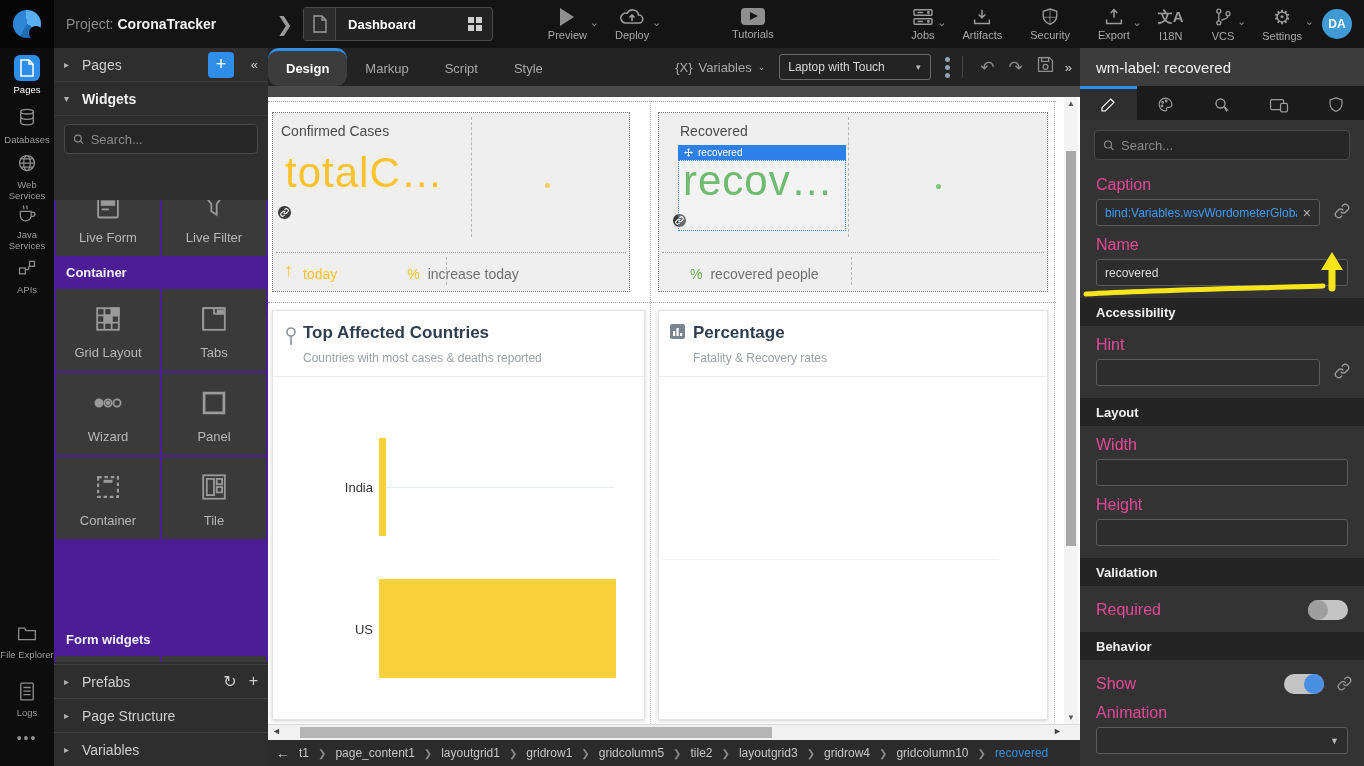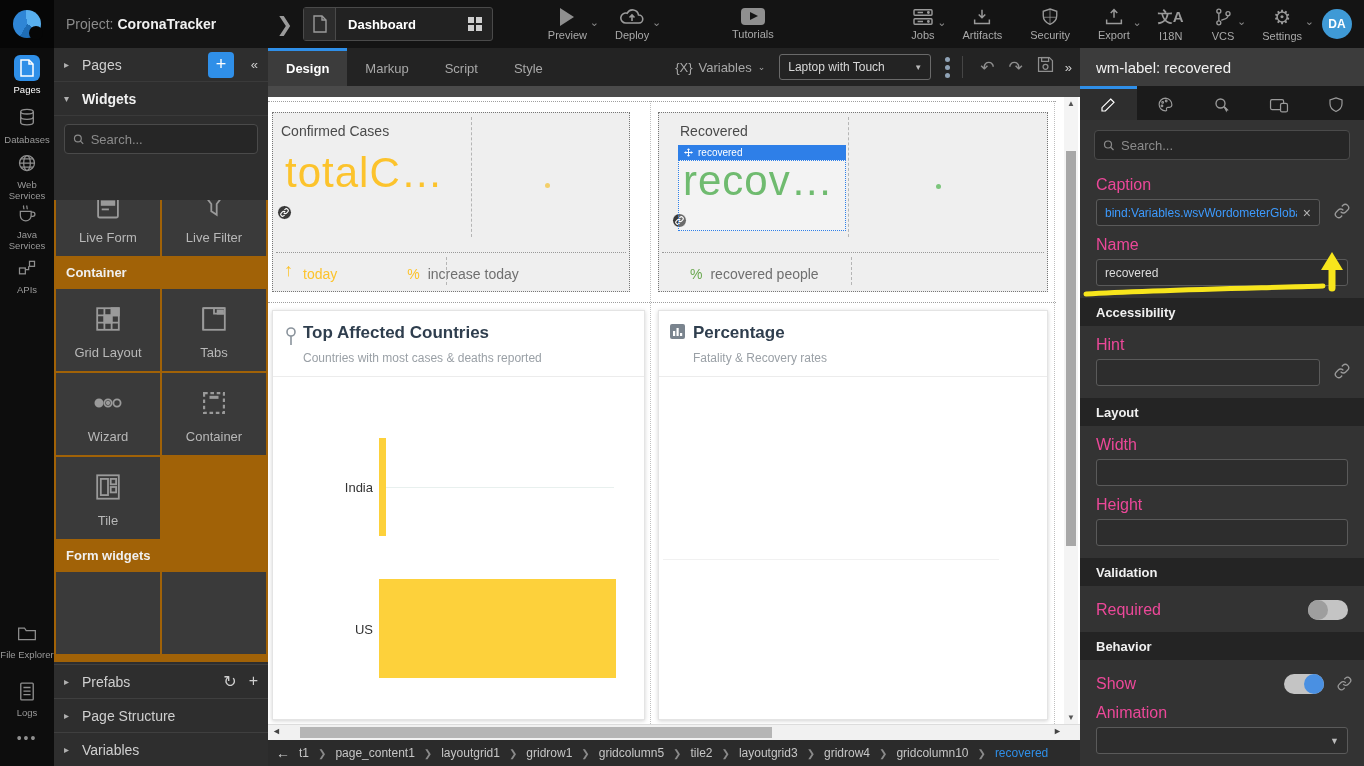--- a/index.html
+++ b/index.html
@@ -58,36 +58,36 @@
   .lrow.widgetsRow { font-weight:700; color:#f0f0f0; }
   .plusBtn { margin-left:auto; width:26px; height:26px; background:#2f8fe8; border-radius:4px; color:#fff;
     font-size:18px; display:flex; align-items:center; justify-content:center; cursor:pointer; }
   .collapseBtn { width:16px; color:#cfcfcf; font-size:13px; text-align:right; cursor:pointer; }
   .searchWrap { padding:8px 10px; }
   .searchBox { height:30px; background:#262626; border:1px solid #4a4a4a; border-radius:4px;
     display:flex; align-items:center; padding:0 8px; gap:6px; }
   .searchBox input { background:transparent; border:none; outline:none; color:#bbb; font-size:13px; width:100%;
     font-family:inherit; }
   .searchBox input::placeholder { color:#8b8b8b; }
-  .wregion { position:absolute; left:0; right:0; top:152px; bottom:104px; background:#a16207; overflow:hidden; }
+  .wregion { position:absolute; left:0; right:0; top:152px; bottom:104px; background:#4c1d95; overflow:hidden; }
   .wgrid { display:grid; grid-template-columns:1fr 1fr; gap:2px; padding:0 2px; }
   .wcell { background:#3a3a3a; height:82px; display:flex; flex-direction:column; align-items:center;
     justify-content:center; gap:8px; color:#b8b8b8; font-size:13px; cursor:grab; }
   .wcell svg { stroke:#9a9a9a; }
   .wsub { padding:9px 12px; color:#f0f0f0; font-weight:700; font-size:13px; }
   .lbottom { position:absolute; left:0; right:0; bottom:0; background:#2e2e2e; }
   .lbottom .lrow { border-top:1px solid #3f3f3f; border-bottom:none; height:34px; }
   .miniIcons { margin-left:auto; display:flex; gap:12px; color:#cfcfcf; font-size:16px; }
 
   
   .canvas { position:absolute; left:268px; top:48px; width:812px; height:718px; background:#fff; z-index:10; }
   .ctoolbar { position:absolute; left:0; top:0; right:0; height:38px; background:#232323;
     display:flex; align-items:center; }
   .ctab { height:38px; display:flex; align-items:center; padding:0 18px; color:#a8a8a8; font-size:13px;
-    border-top:3px solid transparent; cursor:pointer; }
+    border-top:3px solid transparent; cursor:pointer;border-radius:11px; }
   .ctab.active { background:#3c3c3c; color:#fff; font-weight:700; border-top:3px solid #2f8fe8; }
   .varsBtn { color:#a8a8a8; font-size:13px; display:flex; gap:6px; align-items:center; margin-left:auto; cursor:pointer; }
   .deviceSel { width:152px; height:26px; border:1px solid #6a6a6a; border-radius:3px; margin:0 14px;
     color:#d8d8d8; font-size:12px; display:flex; align-items:center; padding:0 8px; cursor:pointer; }
   .deviceSel .dd { margin-left:auto; font-size:8px; color:#bbb; }
   .kebab { display:flex; flex-direction:column; gap:3px; margin-right:12px; cursor:pointer; }
   .kebab i { width:5px; height:5px; border-radius:50%; background:#8fa2b5; }
   .tsep { width:1px; height:22px; background:#454545; margin-right:10px; }
   .tbtn { color:#8f8f8f; font-size:17px; margin:0 7px; cursor:pointer; }
   .saveBtn svg { stroke:#8f8f8f; }
@@ -413,20 +413,26 @@
         <div class="wcell">
           <svg width="36" height="36" viewBox="0 0 40 40" fill="none" stroke-width="2">
               <circle cx="10" cy="20" r="4" fill="#9a9a9a"></circle>
               <circle cx="20" cy="20" r="4"></circle>
               <circle cx="20" cy="20" r="1.4" fill="#9a9a9a"></circle>
               <circle cx="30" cy="20" r="4"></circle>
             </svg>
           <span>Wizard</span>
         </div>
         <div class="wcell">
+          <svg width="36" height="36" viewBox="0 0 40 40" fill="none" stroke-width="3">
+              <rect x="9" y="9" width="22" height="22"></rect>
+            </svg>
+          <span>Panel</span>
+        </div>
+        <div class="wcell">
           <svg width="36" height="36" viewBox="0 0 40 40" fill="none" stroke-width="2.4">
               <rect x="9" y="9" width="22" height="22" stroke-dasharray="4 3"></rect>
               <rect x="15" y="12" width="10" height="3.4" fill="#9a9a9a" stroke="none"></rect>
             </svg>
           <span>Container</span>
         </div>
         <div class="wcell">
           <svg width="36" height="36" viewBox="0 0 40 40" fill="none" stroke-width="2">
               <rect x="8" y="7" width="24" height="26"></rect>
               <rect x="12" y="11" width="8" height="18"></rect>

